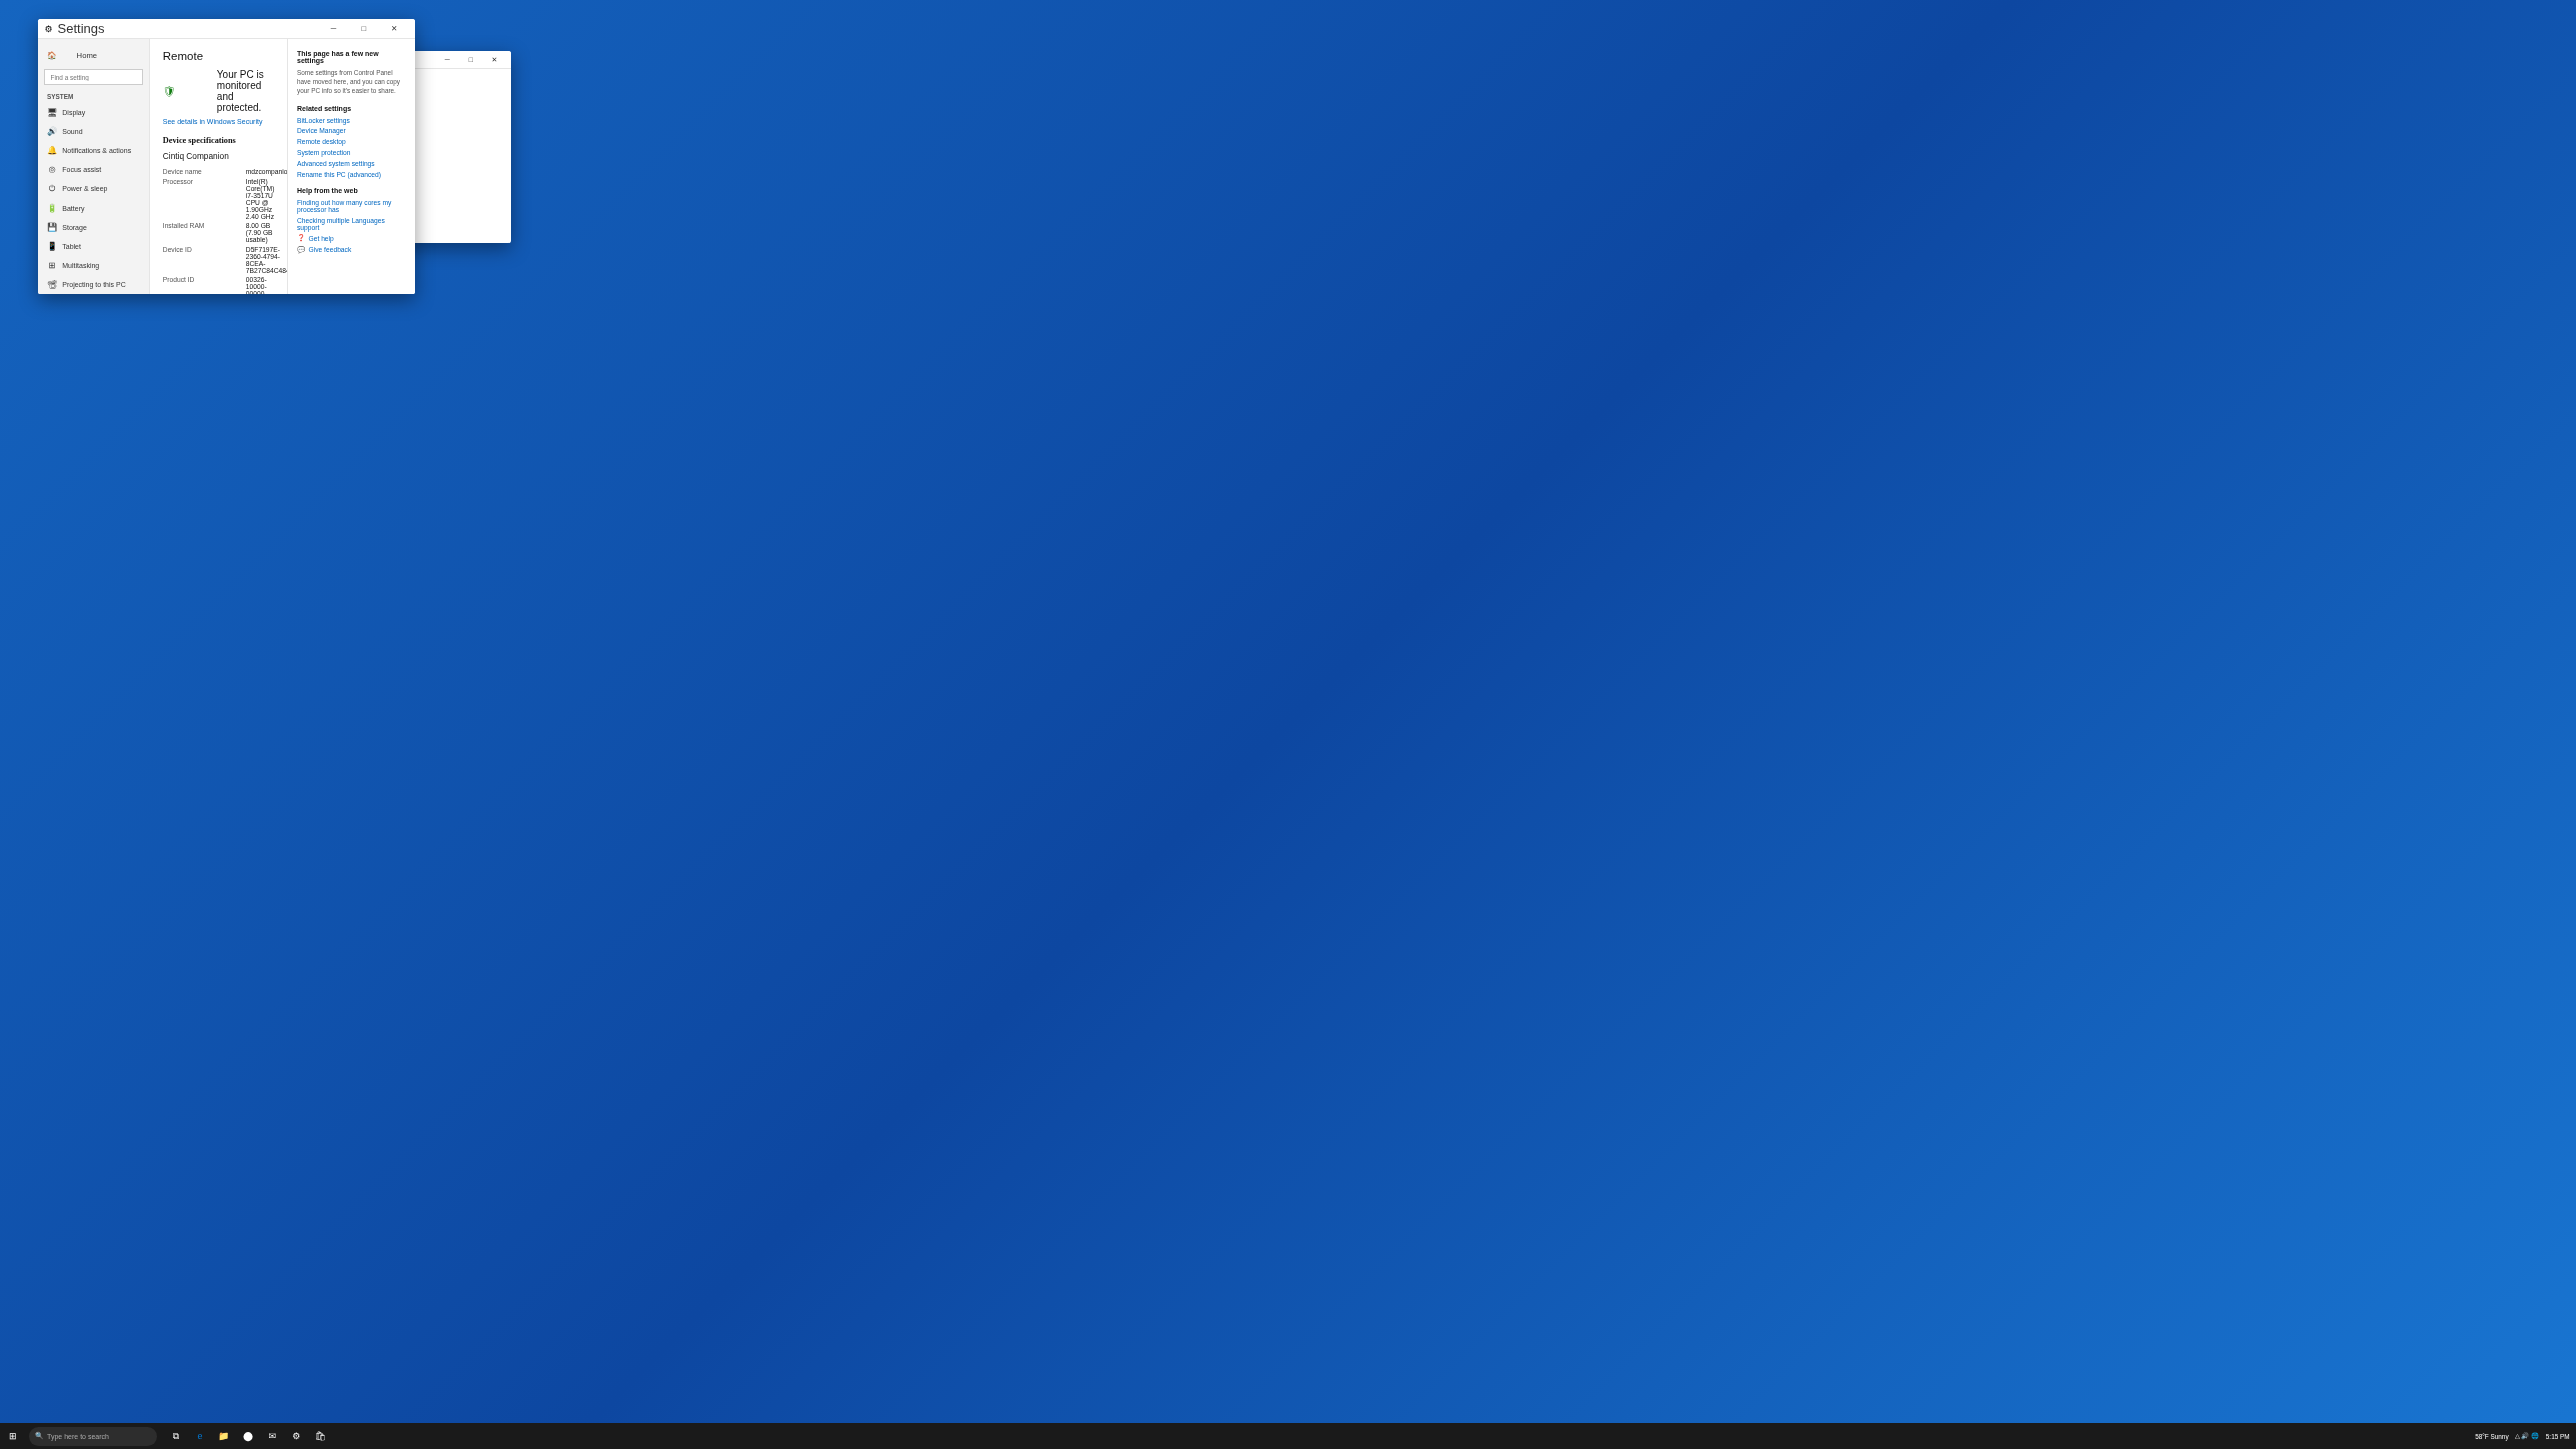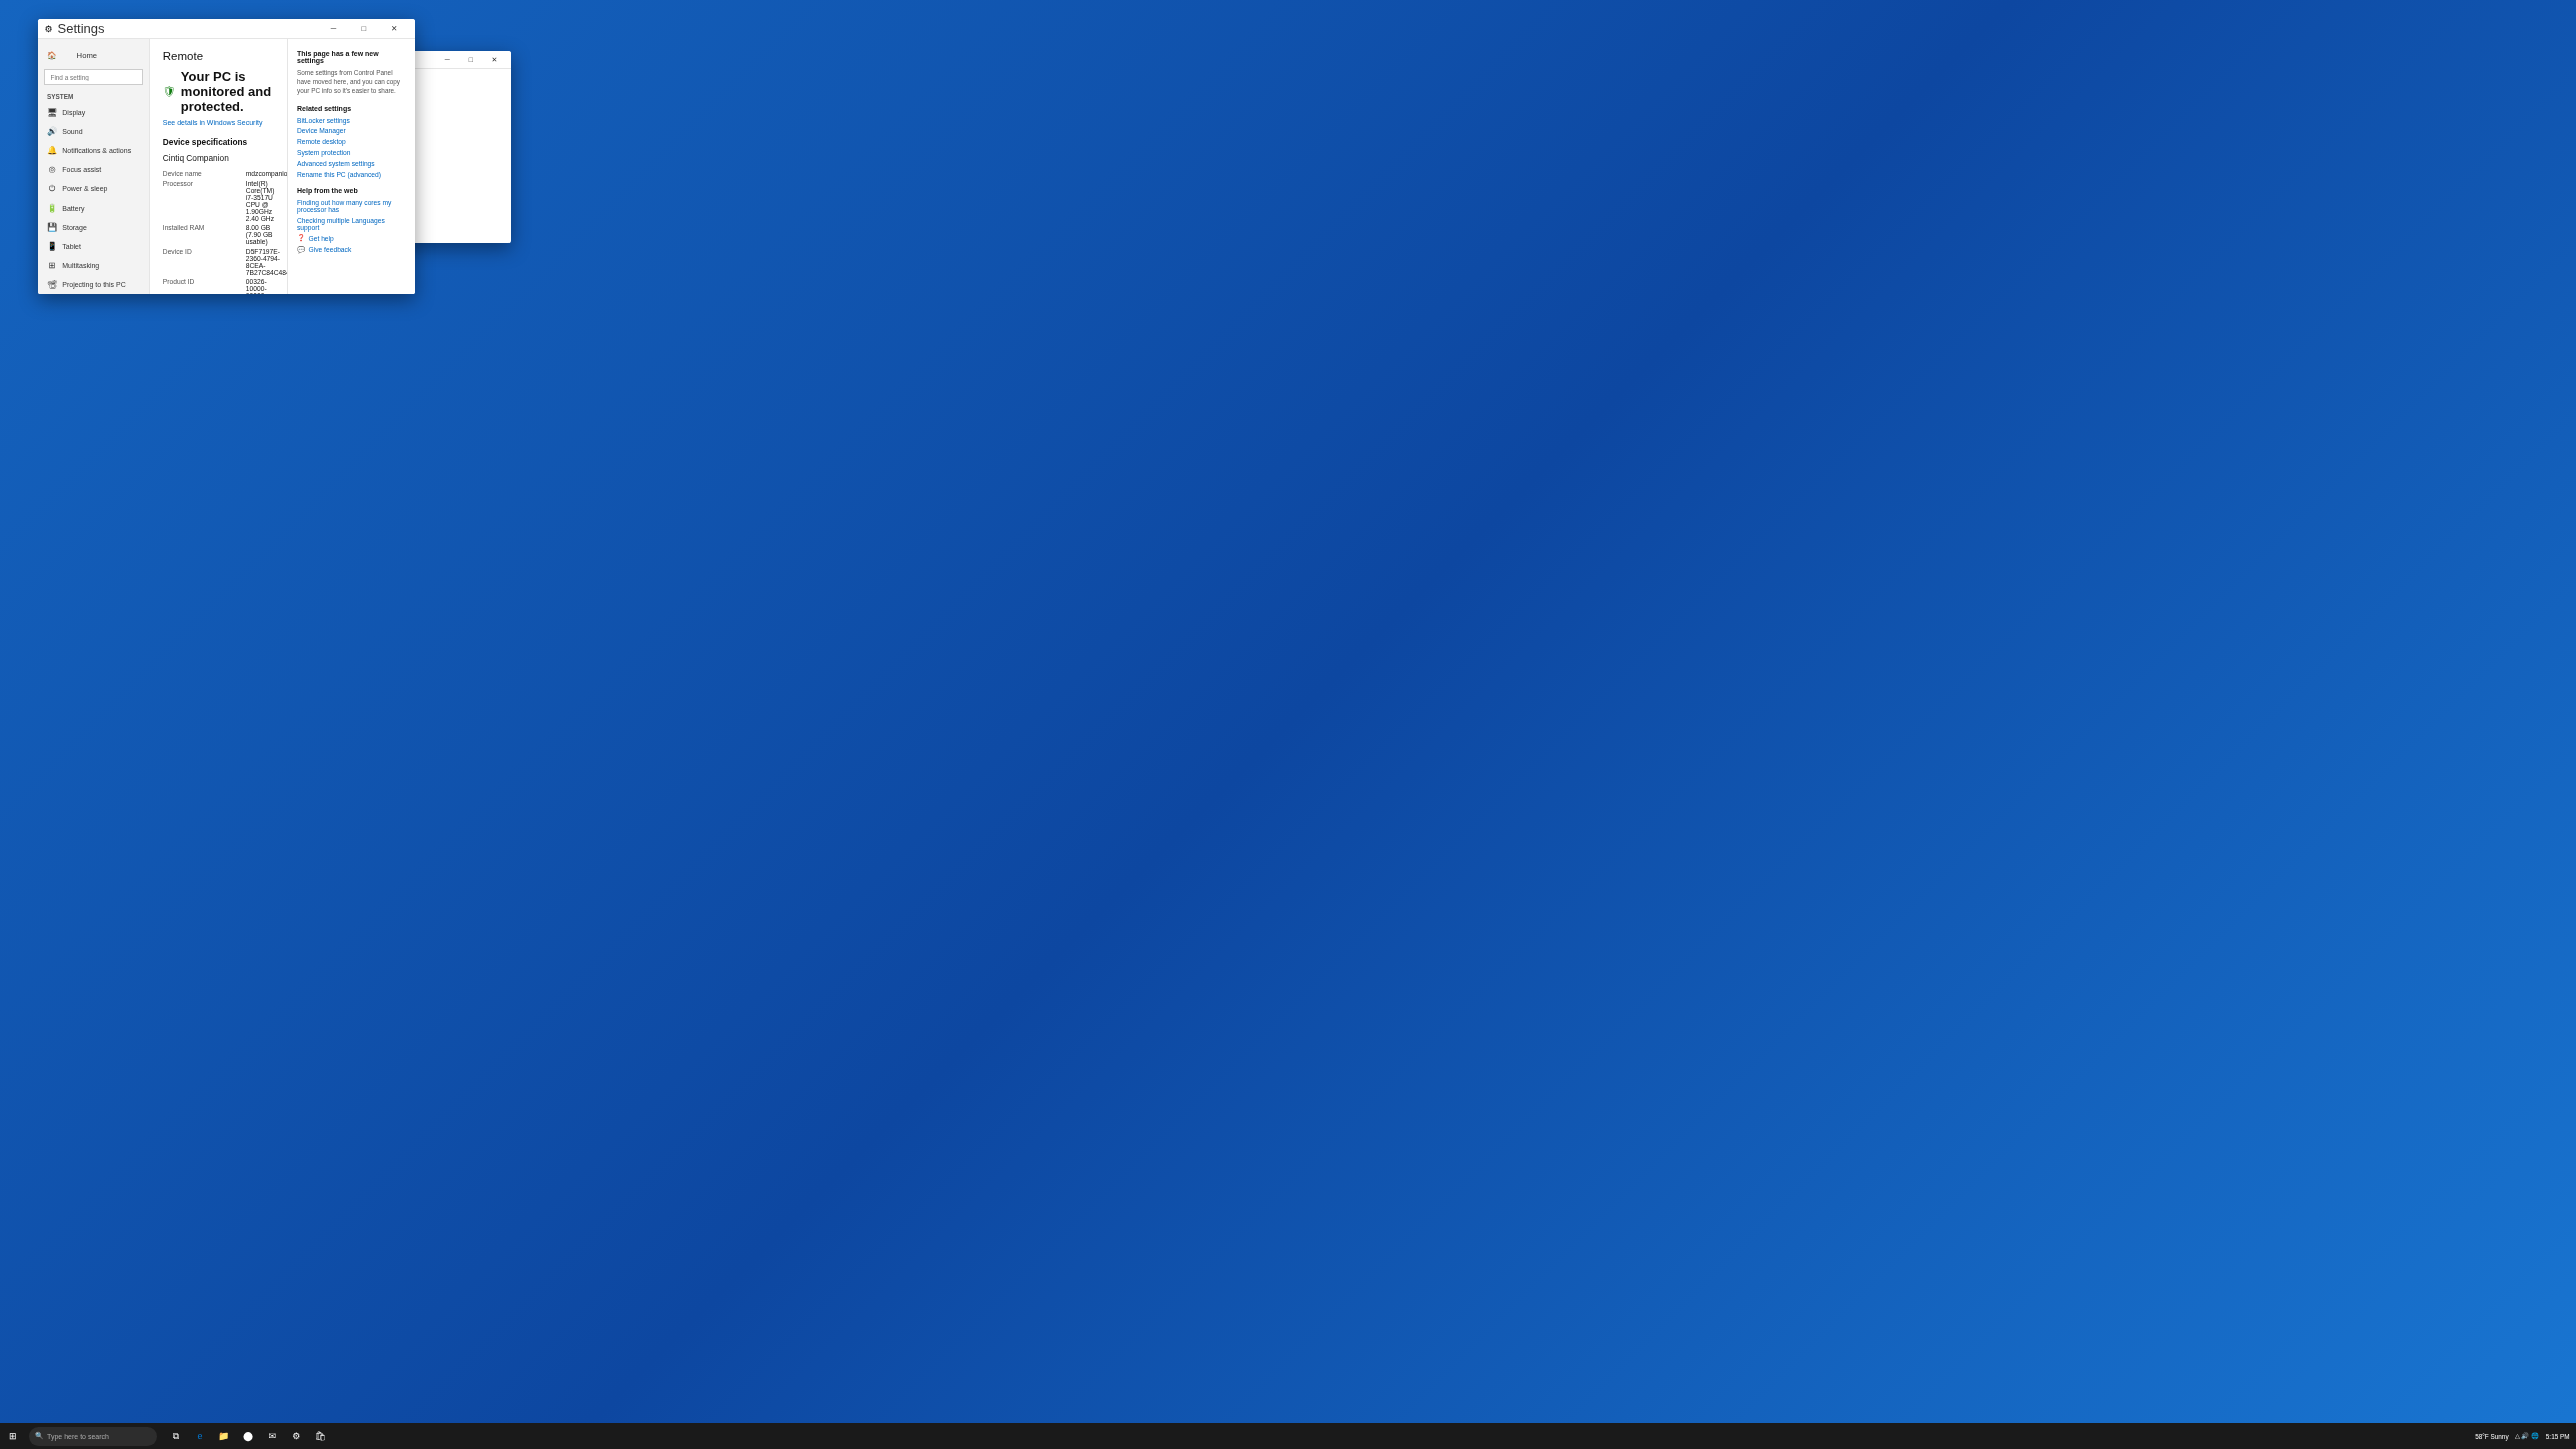--- a/index.html
+++ b/index.html
@@ -212,39 +212,41 @@
     .protection-banner {
       display: flex;
       align-items: center;
       gap: 5.1px;
       margin-bottom: 5.1px;
     }
 
     .protection-icon { color: #107c10; font-size: 10.2px; }
 
     .protection-text {
-      font-size: 13px;
-      font-weight: 700;
-      color: #111;
+      font-size: 10px;
+      font-weight: 400;
+      color: #111;
+      margin-left: 36px;
     }
 
     .see-details-link {
       font-size: 7px;
       color: #0067c0;
       cursor: pointer;
       text-decoration: none;
       display: block;
       margin-bottom: 10.2px;
     }
 
     .section-title {
       font-size: 8.3px;
       font-weight: 600;
       color: #111;
       margin-bottom: 6.4px;
+      font-family: Liberation Serif, serif;
     }
 
     .spec-subsection {
       font-size: 8.3px;
       font-weight: 500;
       color: #111;
       margin-bottom: 7px;
     }
 
     .spec-row {

